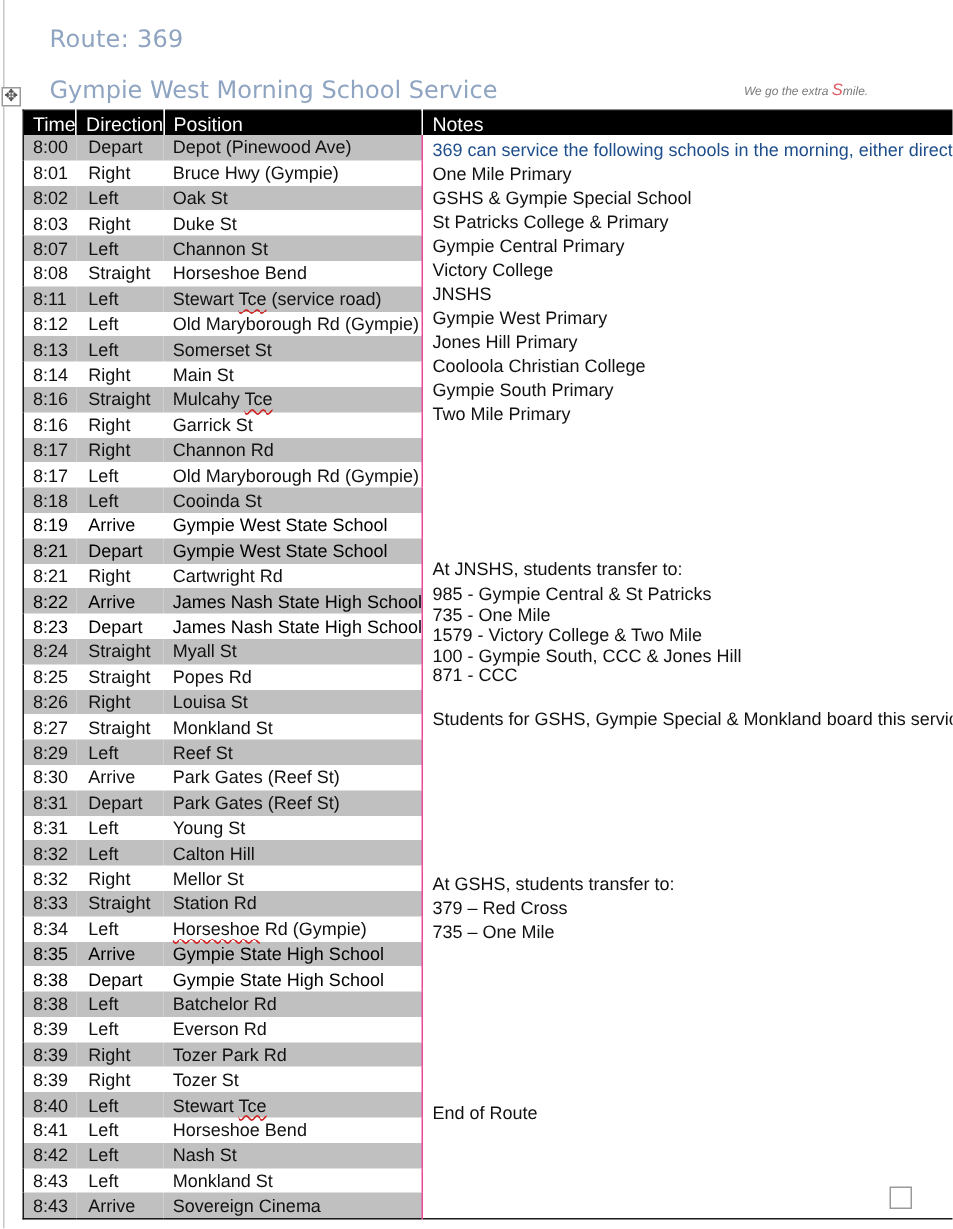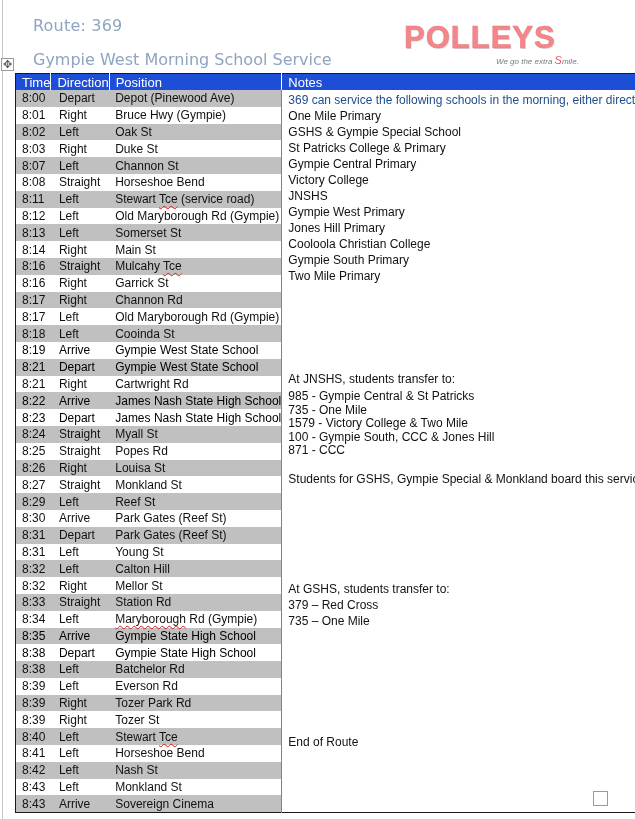--- a/index.html
+++ b/index.html
@@ -7,21 +7,21 @@
   .page-edge { position:absolute; left:2px; top:0; width:1px; height:819px; background:#c8c8c8; }
   .title { position:absolute; left:33px; top:16px; font-family:"DejaVu Sans", sans-serif; font-size:16px; color:#8ea4c0; letter-spacing:0.2px; }
   .subtitle { position:absolute; left:33px; top:50px; font-family:"DejaVu Sans", sans-serif; font-size:16px; color:#8ea4c0; }
   .move-handle { position:absolute; left:1px; top:58px; width:11px; height:11px; border:1px solid #9a9a9a; background:#fff; font-size:11px; line-height:10px; text-align:center; color:#555; }
   .logo { position:absolute; left:404px; top:20px; width:210px; height:50px; }
   .logo-word { position:absolute; left:0; top:0; font-family:"Liberation Sans", sans-serif; font-weight:bold; font-size:31px; color:#f4868a; letter-spacing:1px; text-shadow:1px 1px 0 #d9d9d9; -webkit-text-stroke:0.5px #e57a7f; }
   .logo-tag { position:absolute; left:92px; top:34px; font-family:"Liberation Sans", sans-serif; font-style:italic; font-size:8px; color:#7a7a7a; white-space:nowrap; }
   .logo-tag .s { color:#e05a62; font-size:11px; }
 
   table.sched { position:absolute; left:15px; top:73px; width:577px; border-collapse:collapse; border:1px solid #1a1a1a; font-size:12px; }
-  table.sched th { background:#1d4ed8; color:#fff; font-weight:normal; text-align:left; font-size:13px; height:16px; padding:0 0 0 6px; border-right:1px solid #ffffff; }
+  table.sched th { background:#000000; color:#fff; font-weight:normal; text-align:left; font-size:13px; height:16px; padding:0 0 0 6px; border-right:1px solid #ffffff; }
   table.sched th:last-child { border-right:none; }
   table.sched td { height:16.8px; padding:0; line-height:16px; white-space:nowrap; color:#111; }
   td.t { width:74px; padding-left:6px !important; }
   td.d { width:73px; padding-left:8px !important;margin-top:24px; }
   td.p { width:182px; padding-left:6px !important; border-right:1px solid #ec4899; }
   tr.shade td.t, tr.shade td.d, tr.shade td.p { background:#c0c0c0; }
   tr.red td.t, tr.red td.d, tr.red td.p { color:#000000; }
   td.notes { background:#fff; vertical-align:top; padding:2px 6px 0 6px !important; font-size:12px; line-height:14.6px; white-space:normal; }
   .n-blue { color:#1f4e8c; }
   .n-line { display:block; }
@@ -32,21 +32,20 @@
 </head>
 <body>
 
 <div class="page-edge"></div>
 
 <div class="title">Route:  369</div>
 <div class="subtitle">Gympie West Morning School Service</div>
 <div class="move-handle">✥</div>
 
 <div class="logo">
-  <div class="logo-word">POLLEYS</div>
   <div class="logo-tag"><span>We go the extra </span><span class="s">S</span><span>mile.</span></div>
 </div>
 
 <table class="sched">
   <thead>
     <tr>
       <th>Time</th>
       <th>Direction</th>
       <th>Position</th>
       <th>Notes</th>
@@ -234,21 +233,21 @@
         <td class="p">Mellor St</td>
       </tr>
       <tr class="shade">
         <td class="t">8:33</td>
         <td class="d">Straight</td>
         <td class="p">Station Rd</td>
       </tr>
       <tr>
         <td class="t">8:34</td>
         <td class="d">Left</td>
-        <td class="p"><span class="squiggle">Maryborough</span> Rd (Gympie)</td>
+        <td class="p"><span class="squiggle">Horseshoe</span> Rd (Gympie)</td>
       </tr>
       <tr class="shade red">
         <td class="t">8:35</td>
         <td class="d">Arrive</td>
         <td class="p">Gympie State High School</td>
       </tr>
       <tr class="red">
         <td class="t">8:38</td>
         <td class="d">Depart</td>
         <td class="p">Gympie State High School</td>

